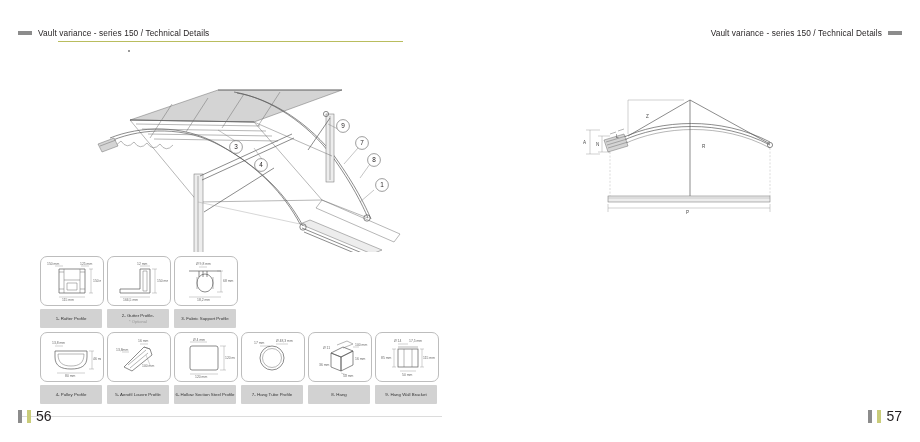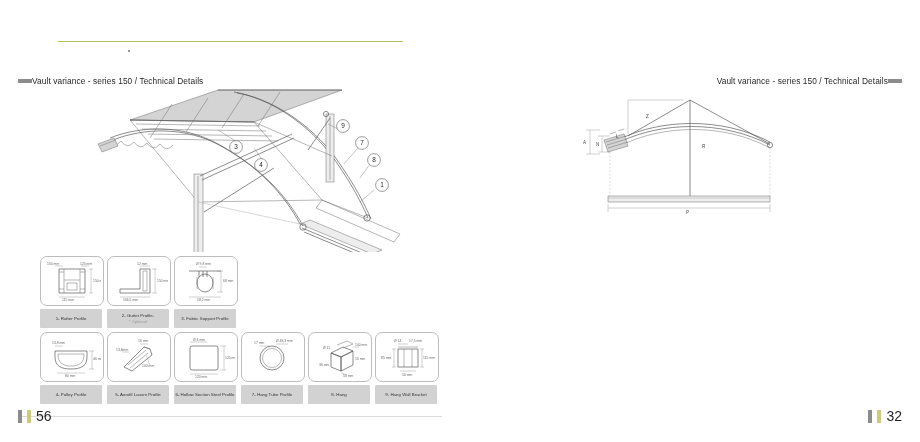--- a/index.html
+++ b/index.html
@@ -10,21 +10,21 @@
 
   
   .page{position:absolute;top:0;height:442px;width:460px;background:#fff;overflow:hidden;}
   .page-left{left:0;}
   .page-right{left:460px;}
   .gutter{position:absolute;left:459px;top:18px;width:1px;height:406px;background:#d9d9d9;}
   .edge-l{position:absolute;left:18px;top:18px;width:1px;height:406px;background:#d9d9d9;}
   .edge-r{position:absolute;left:901px;top:18px;width:1px;height:406px;background:#d9d9d9;}
 
   
-  .hdr{position:absolute;top:26px;height:14px;display:flex;align-items:center;margin-top:48px;}
+  .hdr{position:absolute;top:26px;height:14px;display:flex;align-items:center;gap:6px;}
   .hdr-l{left:18px;}
   .hdr-r{right:18px;flex-direction:row-reverse;}
   .hdr-mark{width:14px;height:4px;background:#8c8c8c;flex:none;}
   .hdr-txt{font-size:8.3px;letter-spacing:.1px;white-space:nowrap;color:#231f20;}
   .hdr-rule{position:absolute;top:30px;height:8px;overflow:hidden;
     background-image:repeating-linear-gradient(to right,#8a8a8a 0 0.6px,transparent 0.6px 2.2px);}
   .rule-l{left:197px;right:478px;}
   .rule-r{left:478px;right:199px;}
   .olive{position:absolute;height:1px;background:#b9bd5e;top:41px;}
   .olive-l{left:58px;width:345px;}
@@ -437,16 +437,16 @@
       <text class="elevtxt" x="3" y="46">A</text>
       <text class="elevtxt" x="16" y="48">N</text>
       <text class="elevtxt" x="36" y="40">L</text>
       <text class="elevtxt" x="122" y="50">R</text>
       <text class="elevtxt" x="106" y="116">P</text>
     </svg>
 
     <div class="foot foot-r">
       <div class="fbar"></div>
       <div class="fbar olv"></div>
-      <div class="fnum">32</div>
+      <div class="fnum">57</div>
     </div>
   </div>
 </div>
 
 </body></html>

